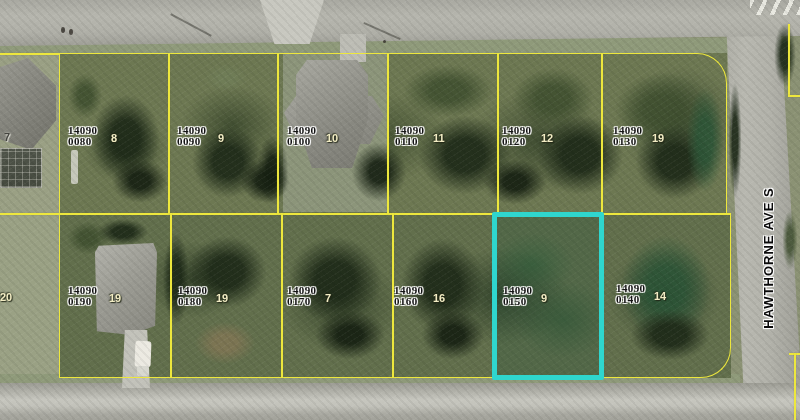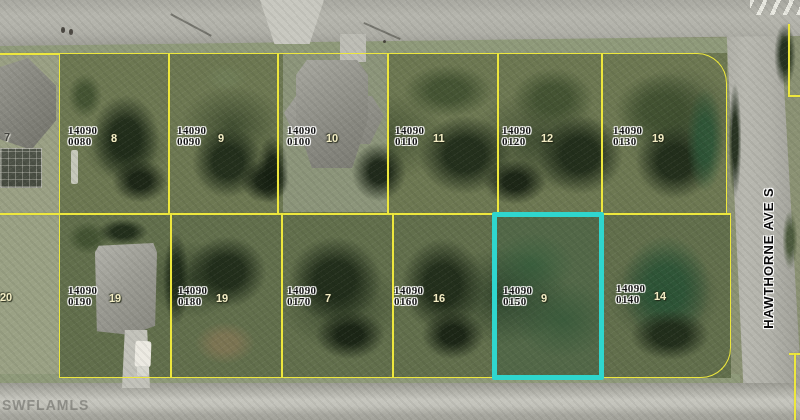--- a/index.html
+++ b/index.html
@@ -249,15 +249,14 @@
   <div class="lotnum" style="left:0;top:291px;">20</div>
   <div class="lotnum" style="left:109px;top:292px;">19</div>
   <div class="lotnum" style="left:216px;top:292px;">19</div>
   <div class="lotnum" style="left:325px;top:292px;">7</div>
   <div class="lotnum" style="left:433px;top:292px;">16</div>
   <div class="lotnum" style="left:541px;top:292px;">9</div>
   <div class="lotnum" style="left:654px;top:290px;">14</div>
 
   <div class="street street-v" style="left:768px;top:258px;">HAWTHORNE AVE S</div>
 
-  <div class="watermark" style="left:2px;top:397px;">SWFLAMLS</div>
 
 </div>
 
 </body></html>

